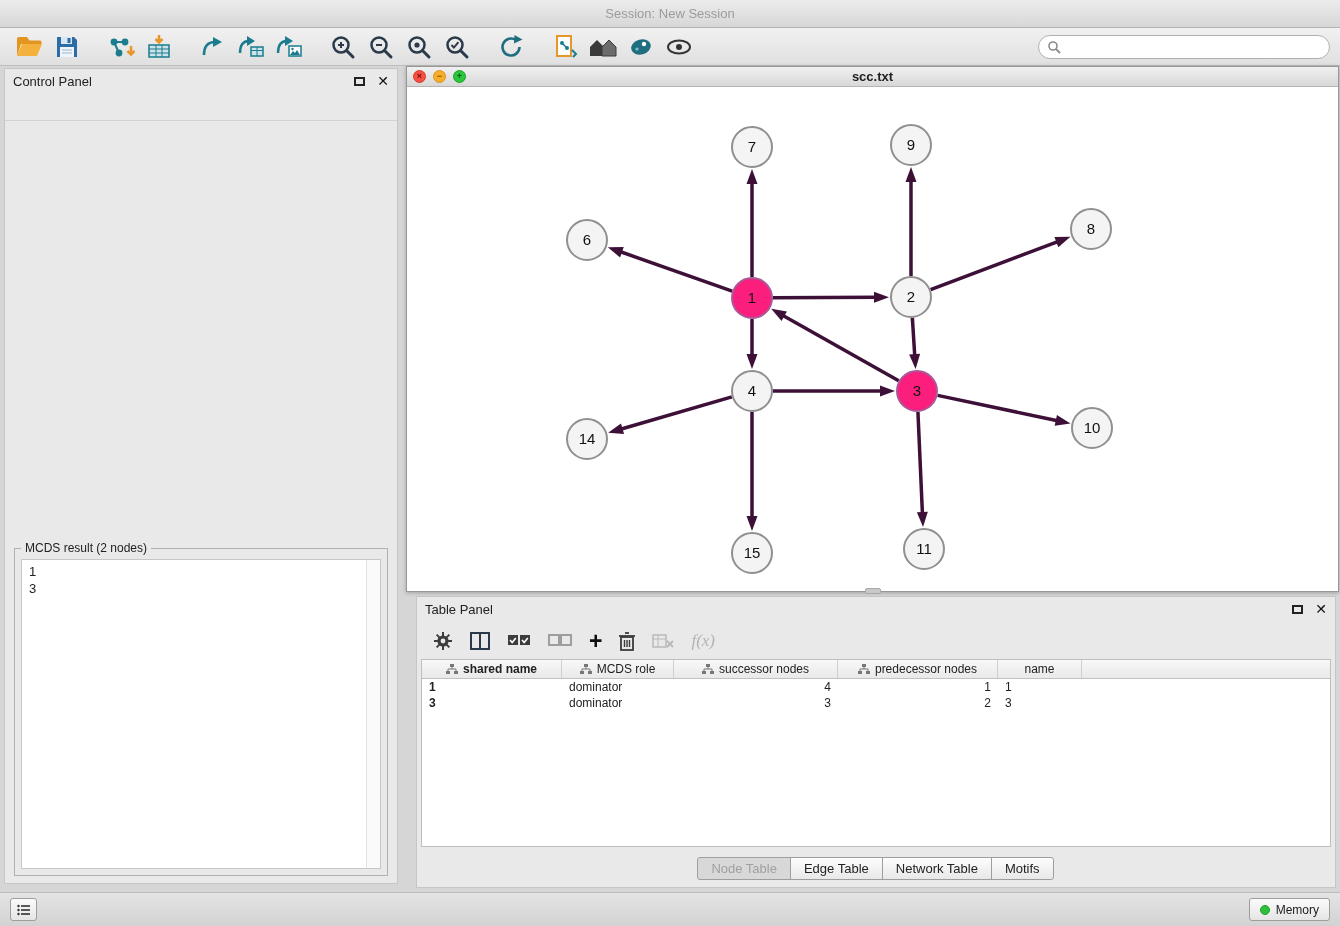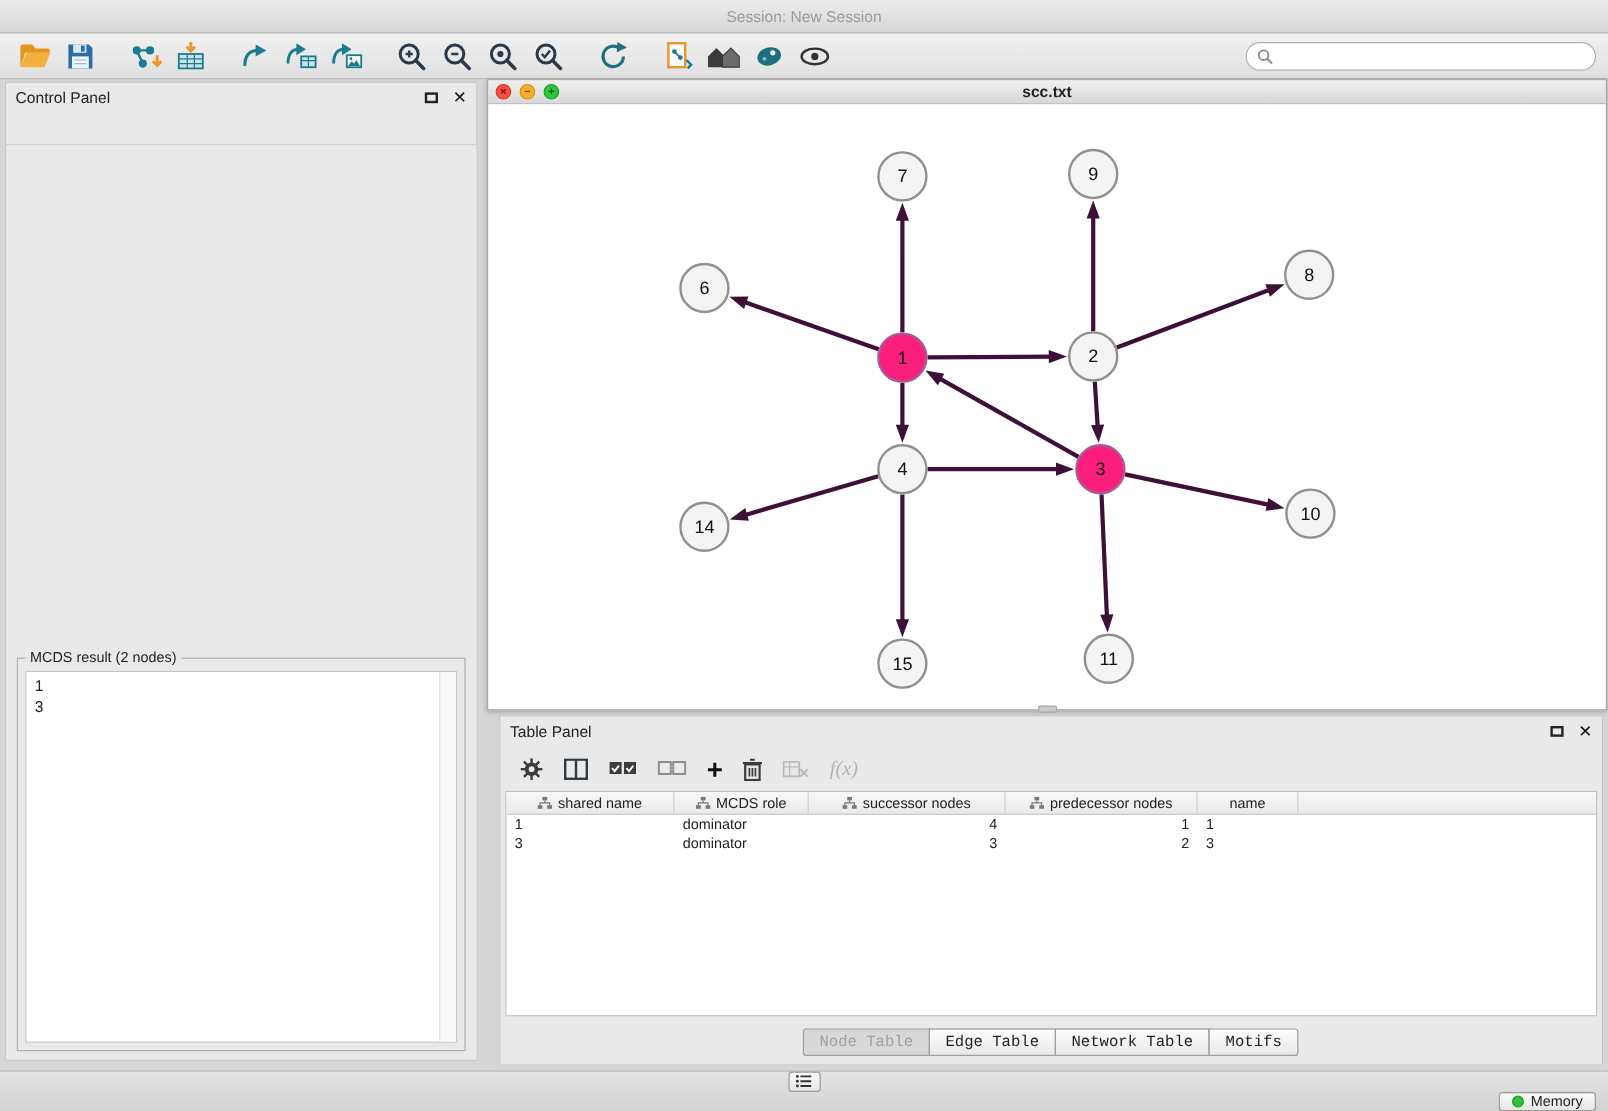--- a/index.html
+++ b/index.html
@@ -84,28 +84,28 @@
   .fx { font-family:"Liberation Serif","DejaVu Serif",serif; font-style:italic;
     font-size:17px; color:#b3b3b3; }
   .tp-table { position:absolute; left:4px; right:4px; top:62px; bottom:40px;
     background:#fff; border:1px solid #bfbfbf; overflow:hidden; }
   .thead { display:flex; height:19px; background:linear-gradient(#f8f8f8,#e9e9e9);
     border-bottom:1px solid #c2c2c2; }
   .th { display:flex; align-items:center; justify-content:center; gap:5px;
     font-size:12px; color:#222; border-right:1px solid #cfcfcf; cursor:default; }
   .tr { display:flex; height:16px; font-size:12px; align-items:center; }
   .td { padding:0 7px; overflow:hidden; white-space:nowrap; }
-  .c0{width:140px;} .c1{width:112px;} .c2{width:164px;} .c3{width:160px;} .c4{width:84px;}
+  .c0{width:140px;font-weight:bold;} .c1{width:112px;} .c2{width:164px;} .c3{width:160px;} .c4{width:84px;}
   .ralign { text-align:right; }
-  .tp-tabs { position:absolute; left:0; right:0; bottom:7px; display:flex; justify-content:center;font-family:Liberation Mono, monospace; }
+  .tp-tabs { position:absolute; left:0; right:0; bottom:7px; display:flex; justify-content:center; }
 
   
   .statusbar { position:absolute; left:0; top:892px; width:1340px; height:34px;
     background:linear-gradient(#e4e4e4,#d2d2d2); border-top:1px solid #bcbcbc;
-    display:flex; align-items:center; padding:0 10px;flex-direction:column; }
+    display:flex; align-items:center; padding:0 10px; }
   .menu-btn { width:27px; height:23px; border:1px solid #9d9d9d; border-radius:3px;
     background:linear-gradient(#fbfbfb,#e5e5e5); display:flex; align-items:center; justify-content:center; }
   .memory-btn { margin-left:auto; height:23px; border:1px solid #9d9d9d; border-radius:3px;
     background:linear-gradient(#fbfbfb,#e5e5e5); display:flex; align-items:center;
     gap:6px; padding:0 10px; font-size:12px; }
   .mem-dot { width:10px; height:10px; border-radius:50%; background:#2fbf3a; border:1px solid #1f9f2a; }
 </style>
 </head>
 <body>
 

